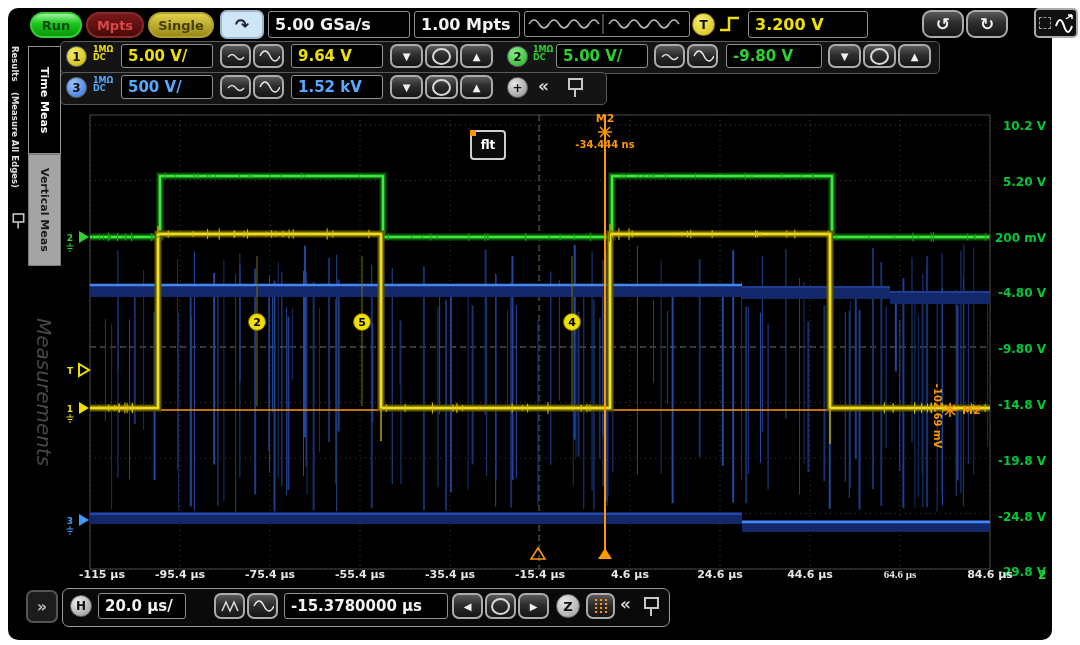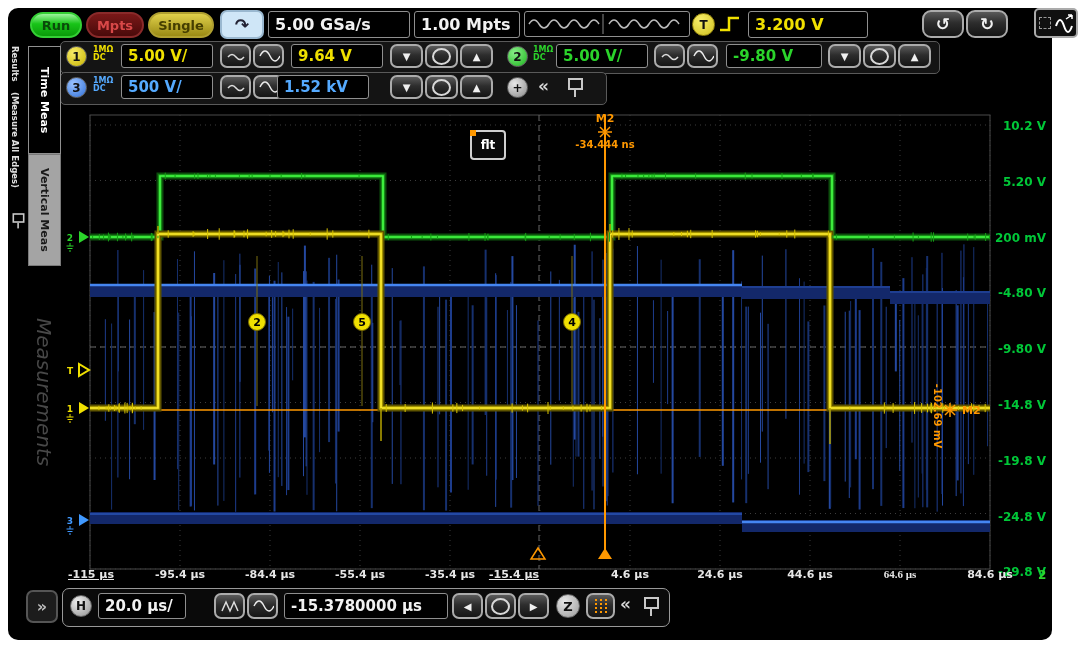--- a/index.html
+++ b/index.html
@@ -158,21 +158,21 @@
 <div class="btn wavebtn" style="left:220px;top:75px;width:31px;height:24px">
   <svg width="20" height="12">
       <path d="M2,7 q4,-5 8,0 t8,0" stroke="#ddd" stroke-width="1.5" fill="none"></path>
     </svg>
   </div>
 <div class="btn wavebtn" style="left:253px;top:75px;width:31px;height:24px">
   <svg width="22" height="16">
       <path d="M2,8 q5,-10 10,0 t10,0" stroke="#eee" stroke-width="1.5" fill="none"></path>
     </svg>
   </div>
-<div class="field" style="left: 277px; top: 75px; width: 92px; height: 24px; font-size: 15px; color: rgb(85, 170, 255);">
+<div class="field" style="left: 291px; top: 75px; width: 92px; height: 24px; font-size: 15px; color: rgb(85, 170, 255);">
     <span>1.52 kV</span>
   </div>
 <div class="btn" style="left:390px;top:75px;width:33px;height:24px">
     <span class="arrow">▼</span>
   </div>
 <div class="btn" style="left:425px;top:75px;width:33px;height:24px">
     <span class="oval"></span>
   </div>
 <div class="btn" style="left:460px;top:75px;width:33px;height:24px">
     <span class="arrow">▲</span>
@@ -597,26 +597,26 @@
     <span class="vlabel" style="top: 230.6px;">200 mV</span>
     <span class="vlabel" style="top: 286.4px;">-4.80 V</span>
     <span class="vlabel" style="top: 342.2px;">-9.80 V</span>
     <span class="vlabel" style="top: 398px;">-14.8 V</span>
     <span class="vlabel" style="top: 453.8px;">-19.8 V</span>
     <span class="vlabel" style="top: 509.6px;">-24.8 V</span>
     <span class="vlabel" style="top: 565.4px;">-29.8 V</span>
   </div>
 
 <div class="abs" style="left:62px;top:568px;width:930px;height:16px">
-    <span class="tlabel" style="left: 29px; text-decoration: underline;">-115 µs</span>
+    <span class="tlabel" style="left: 40px;">-115 µs</span>
     <span class="tlabel" style="left: 118px;">-95.4 µs</span>
-    <span class="tlabel" style="left: 208px;">-84.4 µs</span>
+    <span class="tlabel" style="left: 208px;">-75.4 µs</span>
     <span class="tlabel" style="left: 298px;">-55.4 µs</span>
     <span class="tlabel" style="left: 388px;">-35.4 µs</span>
-    <span class="tlabel" style="left: 452px; text-decoration: underline;">-15.4 µs</span>
+    <span class="tlabel" style="left: 478px;">-15.4 µs</span>
     <span class="tlabel" style="left: 568px;">4.6 µs</span>
     <span class="tlabel" style="left: 658px;">24.6 µs</span>
     <span class="tlabel" style="left: 748px;">44.6 µs</span>
     <span class="tlabel" style="left: 838px; font-family: Liberation Serif, serif;">64.6 µs</span>
     <span class="tlabel" style="left: 928px;">84.6 µs</span>
   </div>
 <div class="abs" style="left:1038px;top:568px;color:#2bd42b;font-weight:bold;font-size:12px"><span>2</span></div>
 
 <div class="btn" style="left:26px;top:590px;width:32px;height:33px;background:#1c1c1c;border-color:#555;color:#bbb;font-size:16px">
     <span>»</span>

